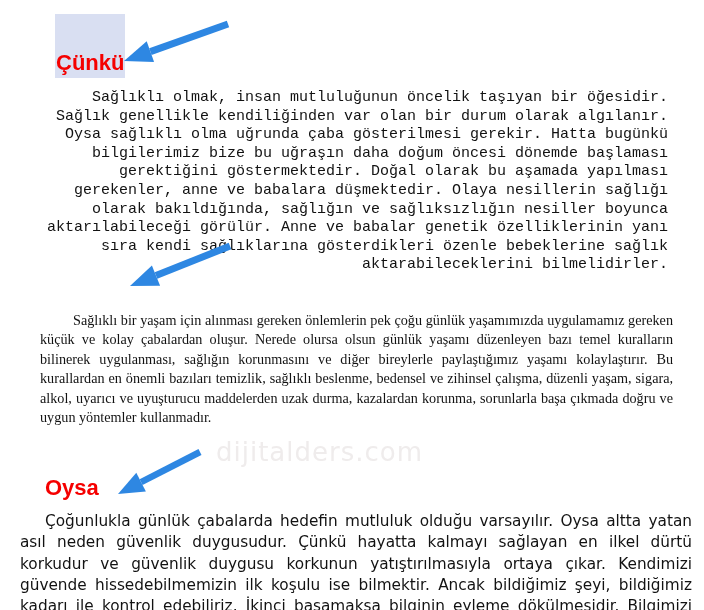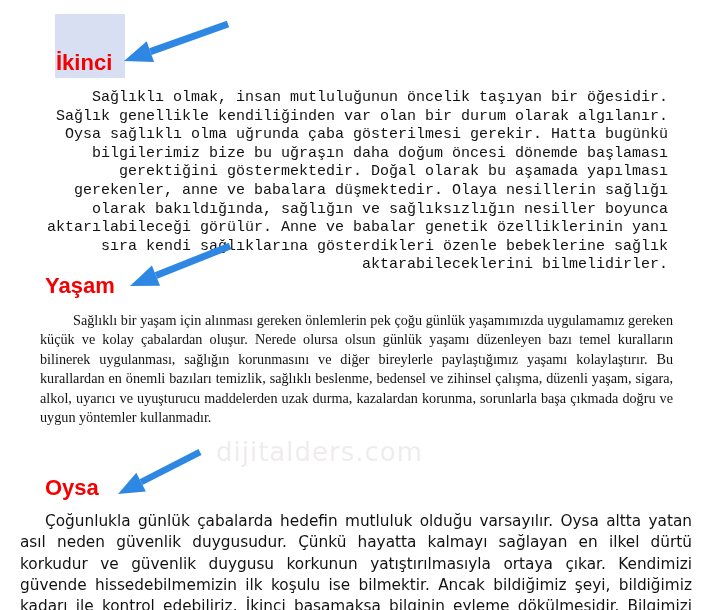--- a/index.html
+++ b/index.html
@@ -52,30 +52,29 @@
   .a2 { left:122px; top:240px; }
   .a3 { left:112px; top:444px; }
 </style>
 </head>
 <body>
 
 <div class="page">
 
   <div class="hl-box"></div>
 
-  <h1 class="hd hd1">İkinci</h1>
+  <h1 class="hd hd1">Çünkü</h1>
 
   <svg class="arrow a1" width="120" height="54" viewBox="0 0 120 54">
     <line x1="113" y1="8" x2="35.4" y2="35.6" stroke-width="7"></line>
     <polygon points="9,45 31.7,25.2 39.1,46"></polygon>
   </svg>
 
   <p class="para p1">Sağlıklı olmak, insan mutluluğunun öncelik taşıyan bir öğesidir. Sağlık genellikle kendiliğinden var olan bir durum olarak algılanır. Oysa sağlıklı olma uğrunda çaba gösterilmesi gerekir. Hatta bugünkü bilgilerimiz bize bu uğraşın daha doğum öncesi dönemde başlaması gerektiğini göstermektedir. Doğal olarak bu aşamada yapılması gerekenler, anne ve babalara düşmektedir. Olaya nesillerin sağlığı olarak bakıldığında, sağlığın ve sağlıksızlığın nesiller boyunca aktarılabileceği görülür. Anne ve babalar genetik özelliklerinin yanı sıra kendi sağlıklarına gösterdikleri özenle bebeklerine sağlık aktarabileceklerini bilmelidirler.</p>
 
-  <h1 class="hd hd2">Yaşam</h1>
 
   <svg class="arrow a2" width="116" height="56" viewBox="0 0 116 56">
     <line x1="108" y1="6" x2="34" y2="35.6" stroke-width="7"></line>
     <polygon points="8,46 29.9,25.4 38.1,45.8"></polygon>
   </svg>
 
   <p class="para p2">Sağlıklı bir yaşam için alınması gereken önlemlerin pek çoğu günlük yaşamımızda uygulamamız gereken küçük ve kolay çabalardan oluşur. Nerede olursa olsun günlük yaşamı düzenleyen bazı temel kuralların bilinerek uygulanması, sağlığın korunmasını ve diğer bireylerle paylaştığımız yaşamı kolaylaştırır. Bu kurallardan en önemli bazıları temizlik, sağlıklı beslenme, bedensel ve zihinsel çalışma, düzenli yaşam, sigara, alkol, uyarıcı ve uyuşturucu maddelerden uzak durma, kazalardan korunma, sorunlarla başa çıkmada doğru ve uygun yöntemler kullanmadır.</p>
 
   <div class="watermark">dijitalders.com</div>
 

